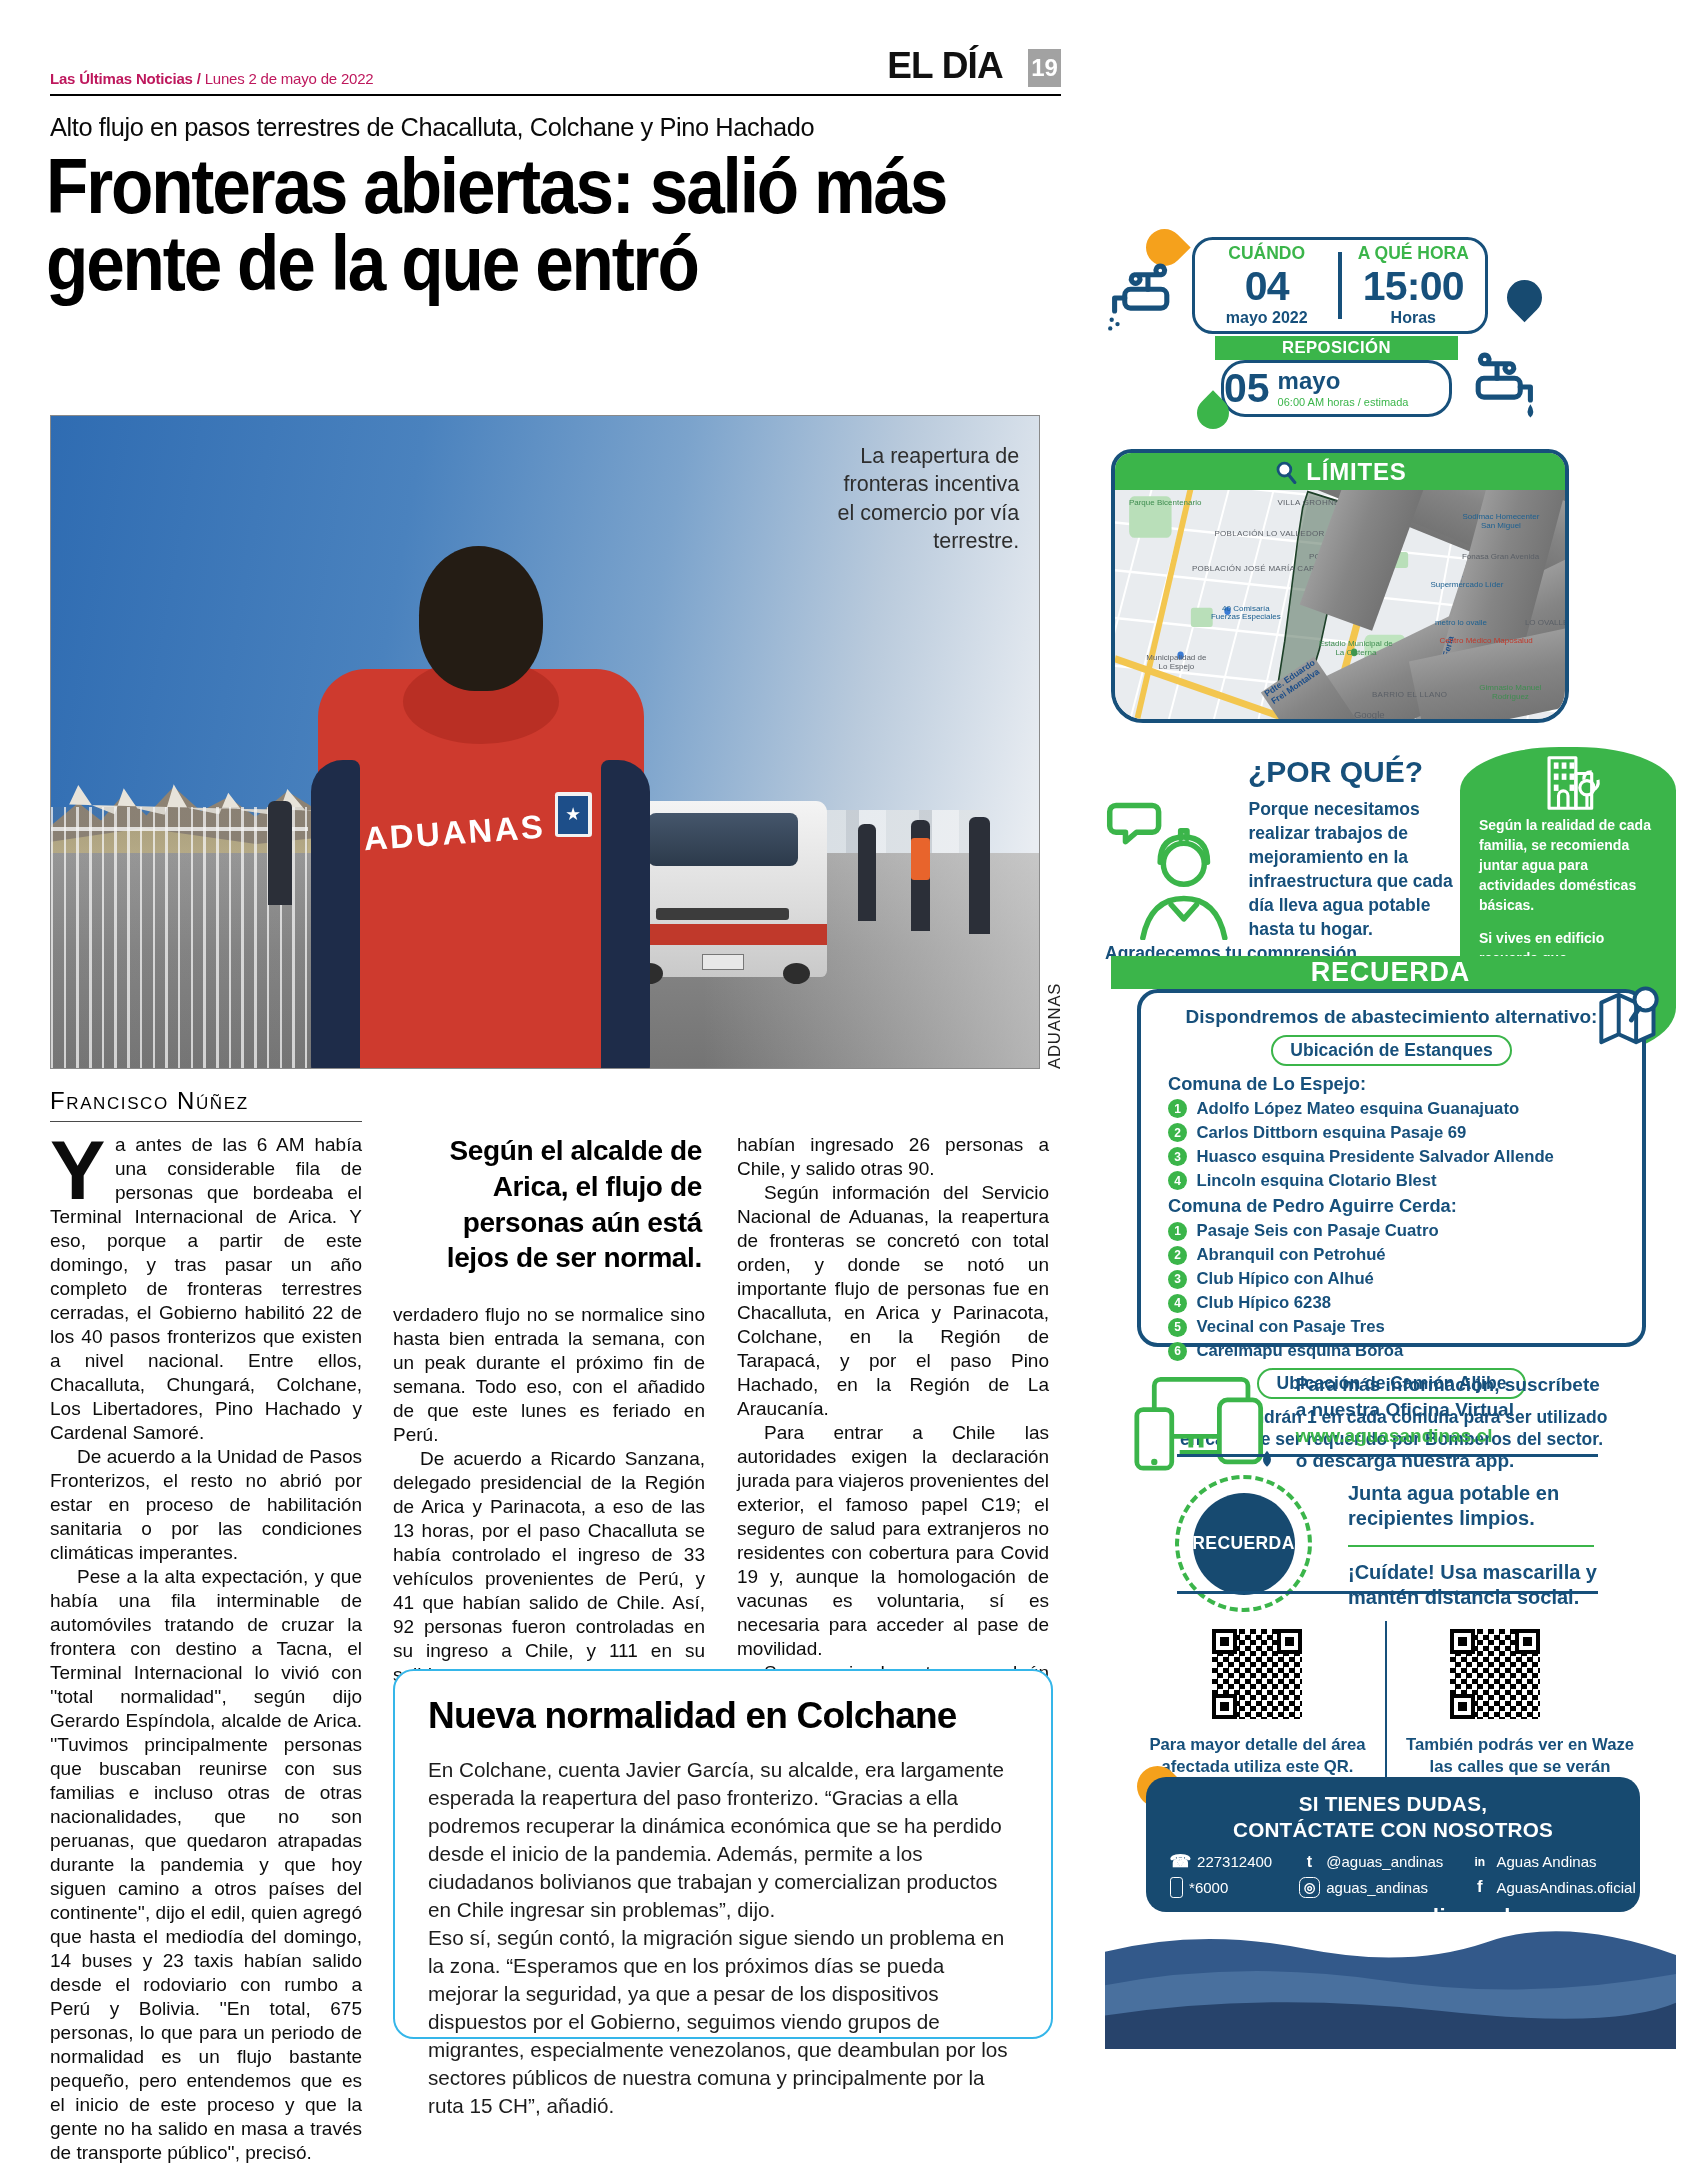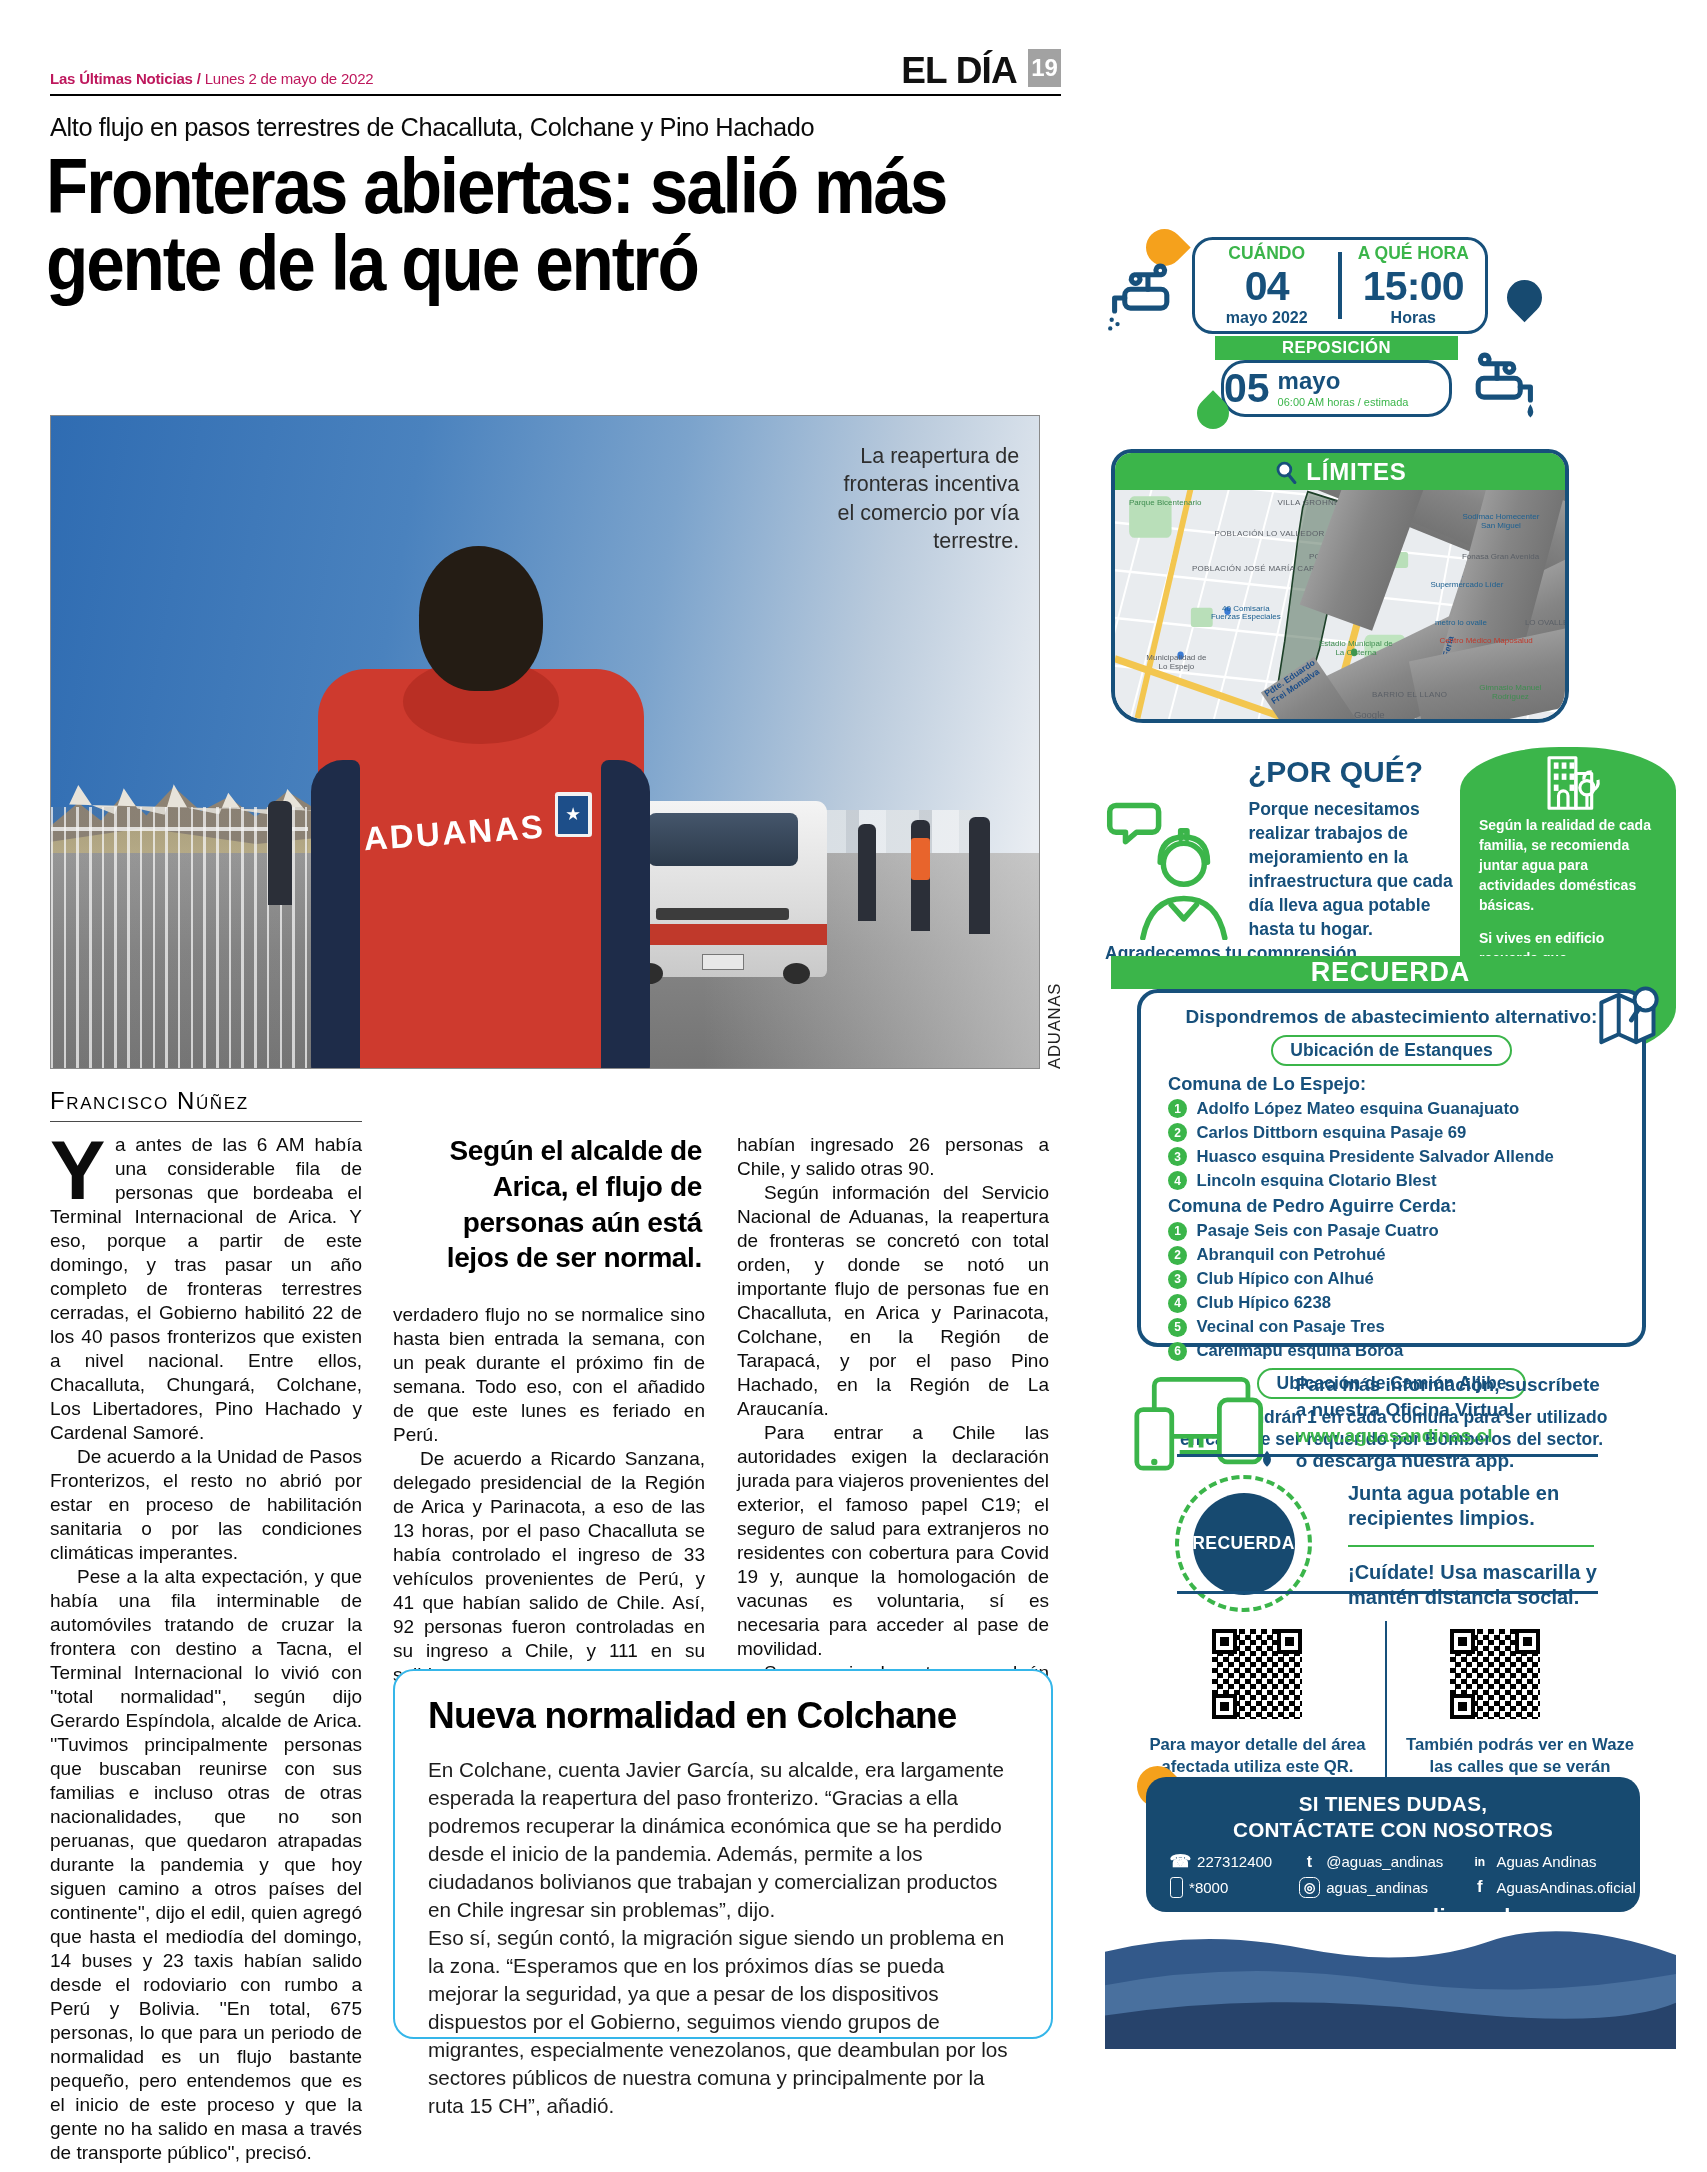--- a/index.html
+++ b/index.html
@@ -8,21 +8,21 @@
   }
   *{margin:0;padding:0;box-sizing:border-box}
   html,body{background:#ffffff}
   body{font-family:"Liberation Sans", sans-serif; width:1707px; height:2172px; position:relative; overflow:hidden; color:#111}
   .abs{position:absolute}
 
   
   .masthead{left:50px; top:49px; width:1011px; height:38px; display:flex; justify-content:space-between; align-items:flex-end}
   .mast-left{font-size:15px; color:#be185d; letter-spacing:-0.2px}
   .mast-left b{font-weight:bold}
-  .mast-right{display:flex; align-items:flex-end; gap:11px}
+  .mast-right{display:flex; gap:25px}
   .section-name{font-size:37px; font-weight:bold; letter-spacing:-0.8px; line-height:.9}
   .page-badge{width:33px; height:38px; background:#a2a2a2; color:#fff; font-size:24px; font-weight:bold; display:flex; align-items:center; justify-content:center}
   .head-rule{left:50px; top:94px; width:1011px; height:2.4px; background:#000}
   .kicker{left:50px; top:113px; width:1017px; font-size:25.4px; color:#0a0a0a; letter-spacing:-0.4px}
   .headline{left:46px; top:148px; width:1025px; font-size:77px; line-height:1.0; font-weight:bold; color:#000; letter-spacing:-2.4px; transform:scaleX(.9); transform-origin:left top}
 
   
   .photo{left:50px; top:415px; width:990px; height:654px; border:0.8px solid #8a8a8a; overflow:hidden;
     background:linear-gradient(100deg,#2f6cb2 0%,#4a82be 34%,#7ba3cc 58%,#b9cadc 78%,#e9edf2 96%)}
   .mountains{position:absolute; left:0; top:56%; width:46%; height:11%;
@@ -584,21 +584,21 @@
           <span>@aguas_andinas</span>
         </div>
 
         <div class="citem">
           <span class="ic ic-linkedin"></span>
           <span>Aguas Andinas</span>
         </div>
 
         <div class="citem">
           <span class="ic ic-mobile"></span>
-          <span>*8000</span>
+          <span>*6000</span>
         </div>
 
         <div class="citem">
           <span class="ic ic-instagram"></span>
           <span>aguas_andinas</span>
         </div>
 
         <div class="citem">
           <span class="ic ic-facebook"></span>
           <span>AguasAndinas.oficial</span>

